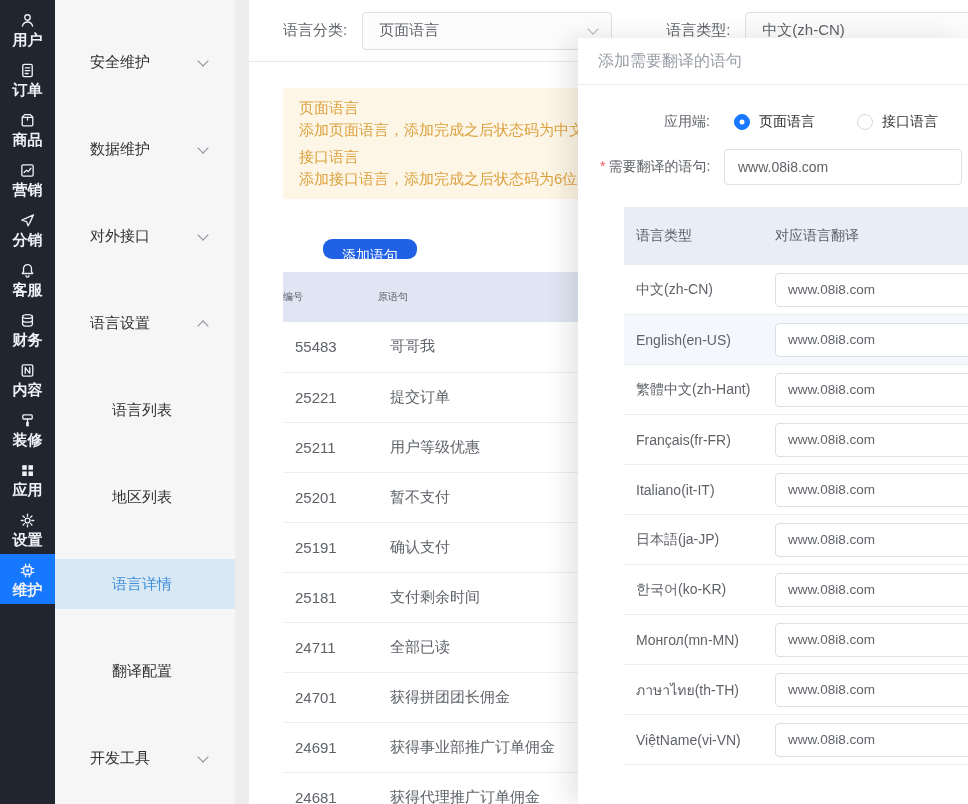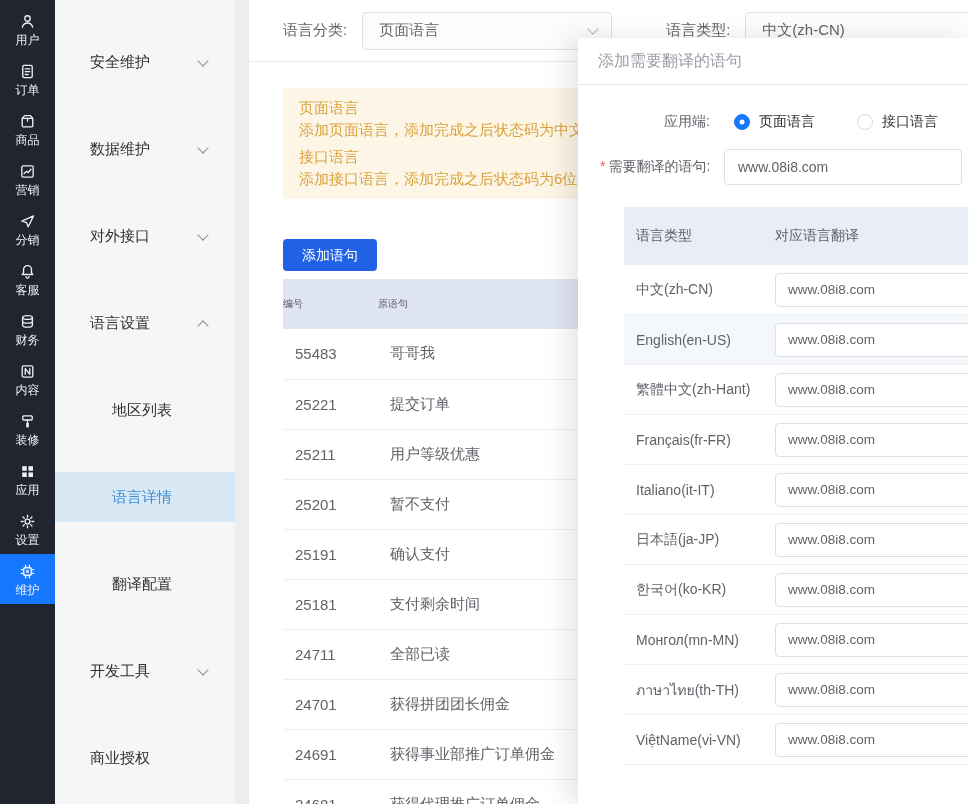--- a/index.html
+++ b/index.html
@@ -8,41 +8,41 @@
     font-family: "Liberation Sans", "DejaVu Sans", sans-serif;
     display:flex; position:relative; background:#fff; color:var(--text-main);
   }
   
   .rail { width:55px; background:var(--rail-bg); display:flex; flex-direction:column; padding-top:4px; flex-shrink:0; }
   .rail-item { height:50px; display:flex; flex-direction:column; align-items:center; justify-content:center; gap:3px; cursor:pointer; }
   .rail-item.active { background:var(--rail-active); }
   .rail-icon { width:18px; height:18px; display:flex; align-items:center; justify-content:center; }
   .rail-icon svg { width:17px; height:17px; stroke:#eef1f6; fill:none; stroke-width:1.4; stroke-linecap:round; stroke-linejoin:round; }
   .rail-icon svg .fill { fill:#eef1f6; stroke:none; }
-  .rail-label { font-size:12px; color:#eef1f6; line-height:1; }
+  .rail-label { font-size:15px; color:#eef1f6; line-height:1;font-weight:bold; }
   
   .submenu { width:180px; background:var(--submenu-bg); flex-shrink:0; padding-top:0; }
   .menu-item { height:50px; display:flex; align-items:center; padding-left:35px; font-size:15px; color:var(--text-main); position:relative; cursor:pointer;margin-top:37px; }
   .menu-item.sub { padding-left:57px; }
   .menu-item.active { background:var(--submenu-active-bg); color:var(--link-blue); }
   .chev { width:8px; height:8px; border-right:1.4px solid #8a8f99; border-bottom:1.4px solid #8a8f99; position:absolute; right:28px; }
   .chev.down { transform:rotate(45deg); top:20px; }
   .chev.up { transform:rotate(-135deg); top:24px; }
   
   .main { flex:1; background:#fff; border-left:14px solid #ededee; overflow:hidden; position:relative; }
   .filterbar { height:62px; display:flex; align-items:center; padding-left:34px; border-bottom:1px solid #e9e9ec; background:#fff; }
   .f-label { font-size:15px; color:var(--text-secondary); margin-right:15px; white-space:nowrap; }
   .select { width:250px; height:38px; background:#fcfcfd; border:1px solid #dcdfe6; border-radius:4px; display:flex; align-items:center; justify-content:space-between; padding:0 14px 0 16px; font-size:15px; color:var(--text-secondary); cursor:pointer; flex-shrink:0; }
   .select .chevs { width:8px; height:8px; border-right:1.4px solid #b3b7c0; border-bottom:1.4px solid #b3b7c0; transform:rotate(45deg); margin-top:-4px; }
   .sel-gap { width:54px; flex-shrink:0; }
   .content { padding:0 13px 0 34px; }
   .notice { margin-top:26px; background:var(--notice-bg); border-radius:3px; padding:9px 16px; font-size:15px; color:var(--notice-fg); line-height:22px; }
   .notice .blk + .blk { margin-top:5px; }
   .notice p { white-space:nowrap; overflow:hidden; }
-  .add-btn { margin-top:40px; height:32px; padding:0 19px; background:var(--btn-blue); color:#fff; font-size:14px; border:none; border-radius:4px; cursor:pointer; display:inline-block; line-height:32px; }
+  .add-btn { margin-top:40px; height:20px; padding:0 19px; background:var(--btn-blue); color:#fff; font-size:14px; border:none; border-radius:9px; cursor:pointer; display:inline-block; line-height:32px;margin-left:40px; }
   .tbl { width:100%; margin-top:8px; border-collapse:collapse; table-layout:fixed; }
   .tbl thead th { background:var(--thead-bg); height:50px; font-size:10px; color:#5b5f66; font-weight:normal; text-align:left; }
   .tbl thead th:first-child { width:95px; }
   .tbl tbody td { height:50px; font-size:15px; color:var(--text-secondary); border-bottom:1px solid var(--border); padding-left:12px; }
   
   .drawer { position:absolute; left:578px; top:38px; right:0; bottom:0; background:#fff; box-shadow:-10px 0 24px rgba(0,0,0,.10); z-index:20; }
   .drawer-head { height:47px; display:flex; align-items:center; padding:0 20px; border-bottom:1px solid #e8eaee; font-size:16px; color:var(--title-gray); }
   .drawer-body { padding:20px 0 0 22px; }
   .form-row { display:flex; align-items:center; margin-top:8px; }
   .form-row + .form-row { margin-top:18px; }
@@ -191,20 +191,23 @@
     </div>
     <div class="menu-item">
       <span>对外接口</span>
       <span class="chev down"></span>
     </div>
     <div class="menu-item">
       <span>语言设置</span>
       <span class="chev up"></span>
     </div>
     <div class="menu-item sub">
+      <span>语言列表</span>
+    </div>
+    <div class="menu-item sub">
       <span>地区列表</span>
     </div>
     <div class="menu-item sub active">
       <span>语言详情</span>
     </div>
     <div class="menu-item sub">
       <span>翻译配置</span>
     </div>
     <div class="menu-item">
       <span>开发工具</span>

